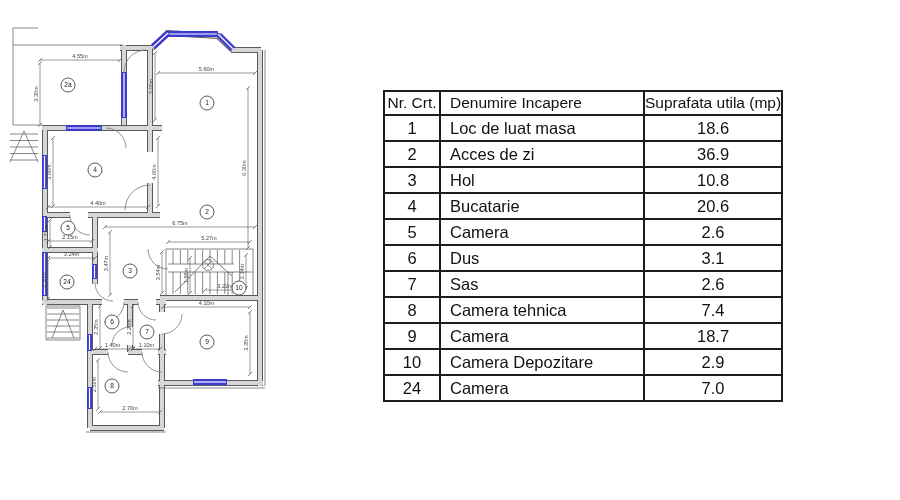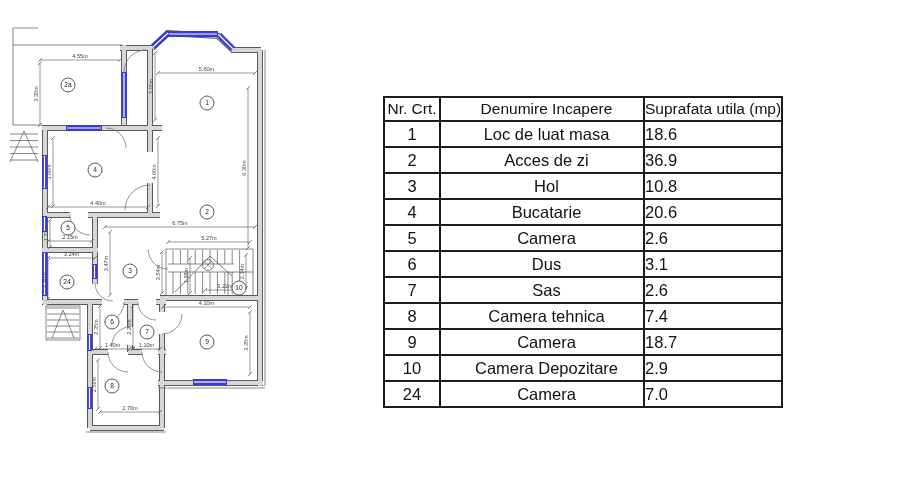--- a/index.html
+++ b/index.html
@@ -1,28 +1,28 @@
 <!DOCTYPE html>
 <html><head>
 <meta charset="utf-8">
 <style>
   html,body{margin:0;padding:0;background:#ffffff;}
   #stage{position:relative;width:900px;height:500px;background:#ffffff;overflow:hidden;
          font-family:"Liberation Sans",sans-serif;}
   #plan-svg{position:absolute;left:0;top:0;}
   
-  #area-table{position:absolute;left:383px;top:96px;border-collapse:collapse;
+  #area-table{position:absolute;left:383px;top:90px;border-collapse:collapse;
               table-layout:fixed;background:#fff;}
   #area-table td,#area-table th{border:2px solid #1c1c1c;padding:0;height:24px;
               font-size:16.5px;font-weight:400;color:#111;line-height:24px;
               white-space:nowrap;overflow:hidden;}
   #area-table th{height:22px;line-height:22px;text-align:center;font-size:15.5px;}
   #area-table .c-nr{width:54px;text-align:center;}
-  #area-table .c-name{width:193px;text-align:center;padding-left:9px;}
-  #area-table .c-area{width:130px;text-align:left;}
+  #area-table .c-name{width:193px;text-align:left;padding-left:9px;}
+  #area-table .c-area{width:130px;text-align:center;}
   .dim-text{font-size:5.6px;fill:#444;}
   .room-num{font-size:6.6px;fill:#222;}
 </style>
 </head>
 <body>
 
 <div id="stage">
 
   <svg id="plan-svg" width="380" height="500" viewBox="0 0 380 500">
     <g id="g-walls-dark">

